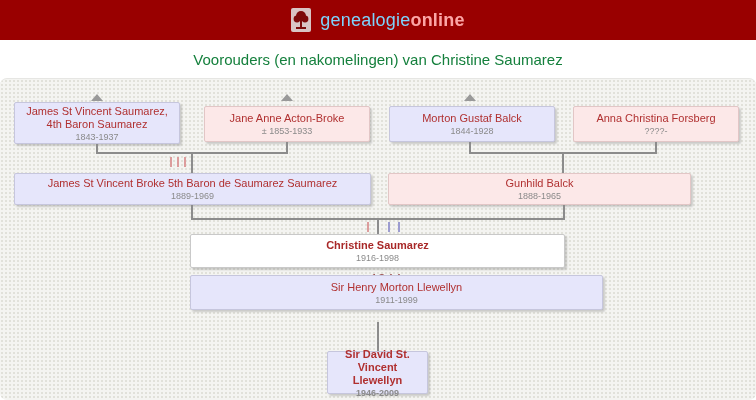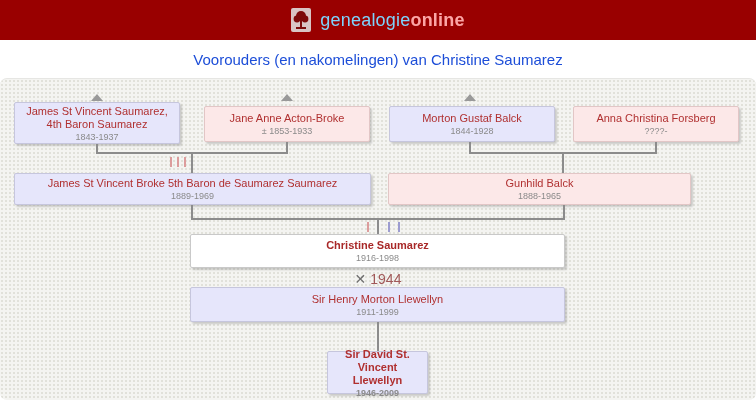--- a/index.html
+++ b/index.html
@@ -7,21 +7,21 @@
 
   
   .header{height:40px;background:#990000;display:flex;align-items:center;justify-content:center;gap:9px;}
   .logo-box{width:20px;height:24px;background:#d9c4c4;border-radius:2px;display:flex;align-items:center;justify-content:center;}
   .wordmark{font-size:18px;letter-spacing:.2px;}
   .brand-a{color:#7dd3fc;font-weight:400;}
   .brand-b{color:#fca5a5;font-weight:700;}
 
   
   .title-bar{height:38px;background:#ffffff;display:flex;align-items:center;justify-content:center;}
-  .page-title{color:#1d4ed8;font-size:15px;}
+  .page-title{color:#15803d;font-size:15px;}
 
   
   .canvas{position:relative;width:756px;height:322px;background-color:#f4f4f1;
     background-image:radial-gradient(circle,#e1e1da 1px,transparent 1px);
     background-size:4px 4px;border-top:1px solid #e6e6e3;box-sizing:border-box;border-radius:7px;}
 
   .person{position:absolute;display:flex;flex-direction:column;align-items:center;justify-content:center;
     gap:1px;border:1px solid #c9c9c9;border-radius:2px;box-sizing:border-box;padding:2px 4px;text-align:center;
     box-shadow:2px 2px 2px rgba(125,125,125,.35);cursor:pointer;text-decoration:none;}
   .person .pname{font-size:11px;line-height:13px;color:#b03030;}
@@ -120,21 +120,21 @@
 
     <div class="person root" style="left:190px;top:155px;width:375px;height:34px;">
       <span class="pname">Christine Saumarez</span>
       <span class="pyears">1916-1998</span>
     </div>
 
     <div class="marriage">
       <span class="m-sym">✕</span><span class="m-year">1944</span>
     </div>
 
-    <div class="person male" style="left:190px;top:208px;width:375px;height:35px;">
+    <div class="person male" style="left:190px;top:196px;width:413px;height:35px;">
       <span class="pname">Sir Henry Morton Llewellyn</span>
       <span class="pyears">1911-1999</span>
     </div>
 
     <div class="line" style="left:377px;top:243px;width:2px;height:29px;"></div>
 
     <div class="person male" style="left:327px;top:272px;width:101px;height:43px;font-weight:bold;">
       <span class="pname">Sir David St. Vincent Llewellyn</span>
       <span class="pyears">1946-2009</span>
     </div>

